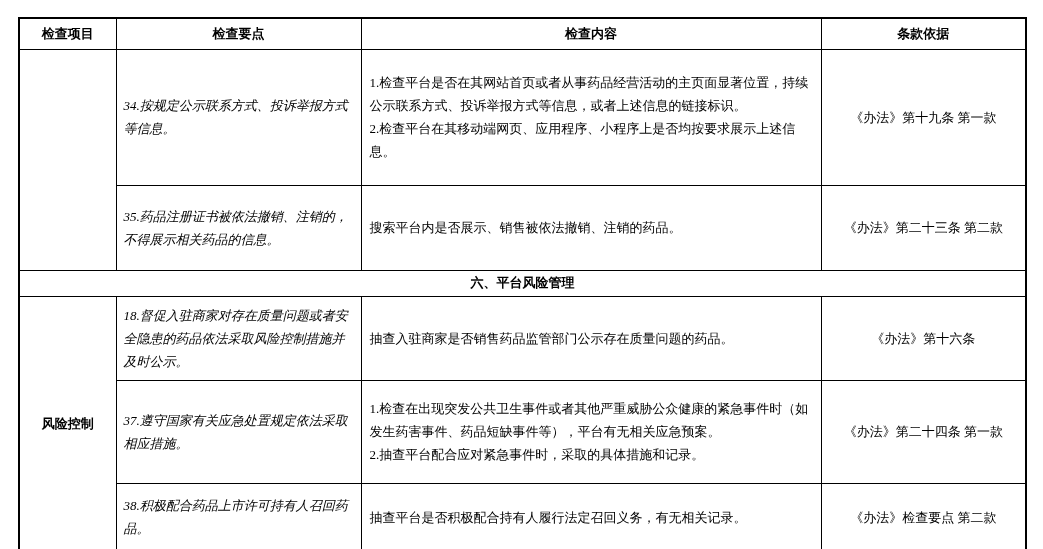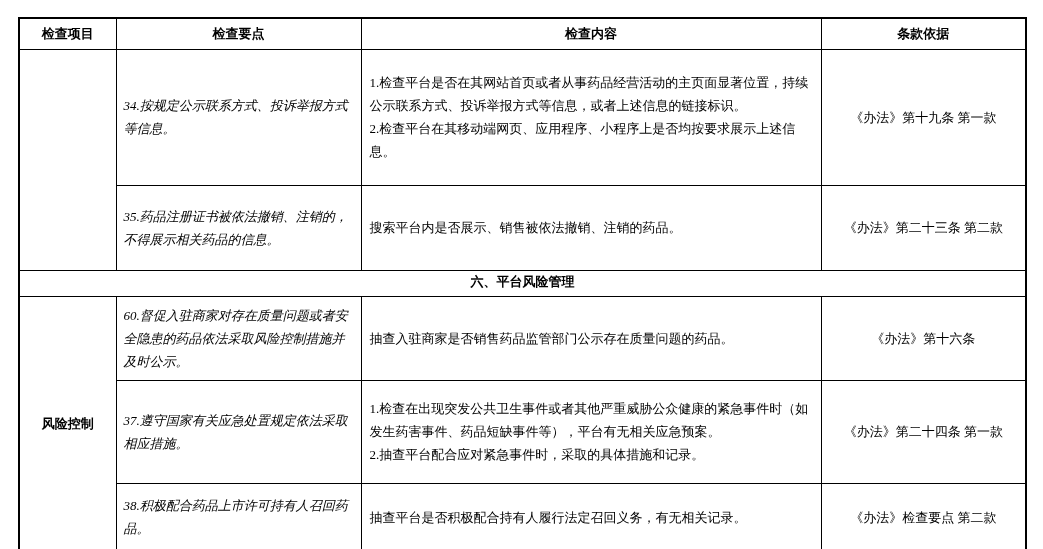--- a/index.html
+++ b/index.html
@@ -34,21 +34,21 @@
   .cell-item {
     font-family: "Liberation Sans", sans-serif;
     font-weight: bold;
     text-align: center;
     margin-top: 12px;
   }
   .cell-point   { text-align: left; padding: 4px 7px; font-style: italic; }
   .cell-content { text-align: left; padding: 4px 8px; white-space: pre-line; }
   .cell-basis   { text-align: center; padding: 22px 14px; }
   .section-row td {
-    font-family: Liberation Mono, monospace;
+    font-family: Liberation Sans, sans-serif;
     font-weight: bold;
     text-align: center;
     height: 26px;
     line-height: 20px;
     margin-top: 36px;
   }
   .r34 { height: 136px; }
   .r35 { height: 85px; }
   .r36 { height: 84px; }
   .r37 { height: 103px; }
@@ -85,21 +85,21 @@
       <td class="cell-content">搜索平台内是否展示、销售被依法撤销、注销的药品。</td>
       <td class="cell-basis">《办法》第二十三条 第二款</td>
     </tr>
 
     <tr class="section-row">
       <td colspan="4">六、平台风险管理</td>
     </tr>
 
     <tr class="r36">
       <td class="cell-item" rowspan="3">风险控制</td>
-      <td class="cell-point">60.督促入驻商家对存在质量问题或者安全隐患的药品依法采取风险控制措施并及时公示。</td>
+      <td class="cell-point">18.督促入驻商家对存在质量问题或者安全隐患的药品依法采取风险控制措施并及时公示。</td>
       <td class="cell-content">抽查入驻商家是否销售药品监管部门公示存在质量问题的药品。</td>
       <td class="cell-basis">《办法》第十六条</td>
     </tr>
 
     <tr class="r37">
       <td class="cell-point">37.遵守国家有关应急处置规定依法采取相应措施。</td>
       <td class="cell-content">1.检查在出现突发公共卫生事件或者其他严重威胁公众健康的紧急事件时（如发生药害事件、药品短缺事件等），平台有无相关应急预案。
 2.抽查平台配合应对紧急事件时，采取的具体措施和记录。</td>
       <td class="cell-basis">《办法》第二十四条 第一款</td>
     </tr>

